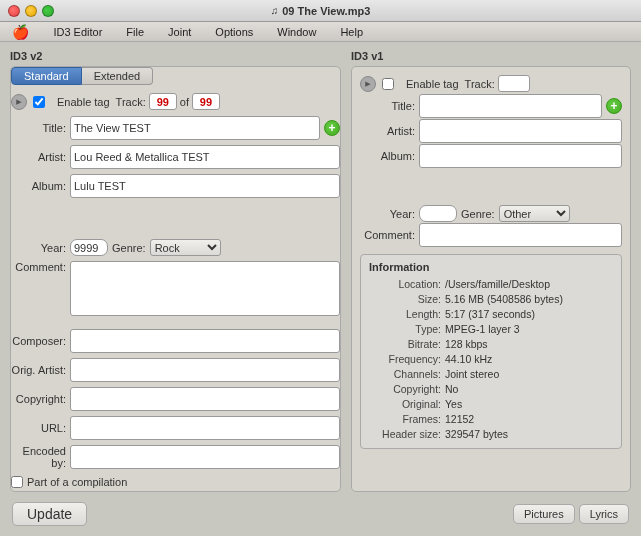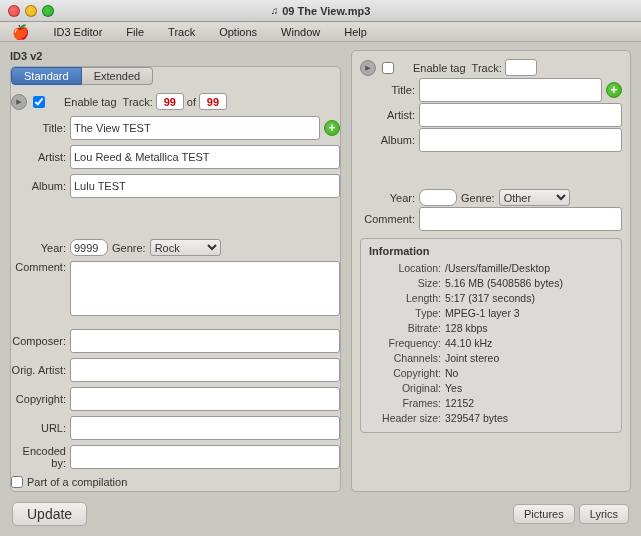--- a/index.html
+++ b/index.html
@@ -141,21 +141,21 @@
     .play-btn {
       width: 16px; height: 16px;
       background: #aaa;
       border-radius: 50%;
       border: 1px solid #888;
       display: flex; align-items: center; justify-content: center;
       cursor: pointer;
       font-size: 7px; color: #555;
     }
     .checkbox-label {
-      display: flex; align-items: center; gap: 19px;
+      display: flex; align-items: center; gap: 12px;
       font-size: 11px; color: #333;
     }
     input[type=checkbox] { width: 12px; height: 12px; cursor: pointer; }
     .track-group {
       display: flex; align-items: center; gap: 3px;
       font-size: 11px; color: #333;
     }
     .track-input {
       width: 28px;
       height: 17px;
@@ -337,21 +337,21 @@
   <div class="titlebar-title">
     <span class="music-icon">♫</span>
     <span>09 The View.mp3</span>
   </div>
 </div>
 
 <div class="menubar">
   <span class="menubar-item apple-menu">🍎</span>
   <span class="menubar-item">ID3 Editor</span>
   <span class="menubar-item">File</span>
-  <span class="menubar-item">Track</span>
+  <span class="menubar-item">Joint</span>
   <span class="menubar-item">Options</span>
   <span class="menubar-item">Window</span>
   <span class="menubar-item">Help</span>
 </div>
 
 <div class="main">
   <div class="panels-row">
 
     <div class="panel">
       <div class="panel-label">ID3 v2</div>
@@ -443,20 +443,21 @@
 
         <div class="compilation-row">
           <input type="checkbox" style="">
           <span>Part of a compilation</span>
         </div>
 
       </div>
     </div>
 
     <div class="right-panel">
+      <div class="panel-label">ID3 v1</div>
       <div class="right-panel-inner">
 
         <div class="enable-row">
           <div class="play-btn">▶</div>
           <label class="checkbox-label">
             <input type="checkbox" style="">
             <span>Enable tag</span>
           </label>
           <div class="track-group">
             <span>Track:</span>

